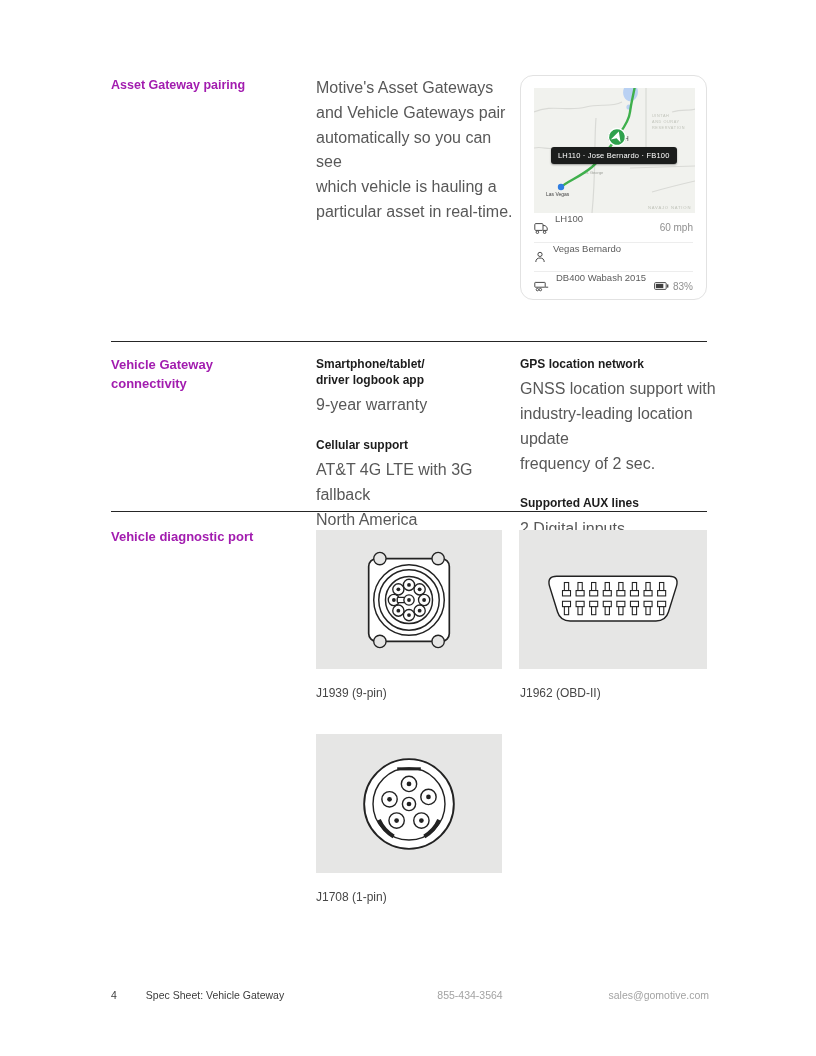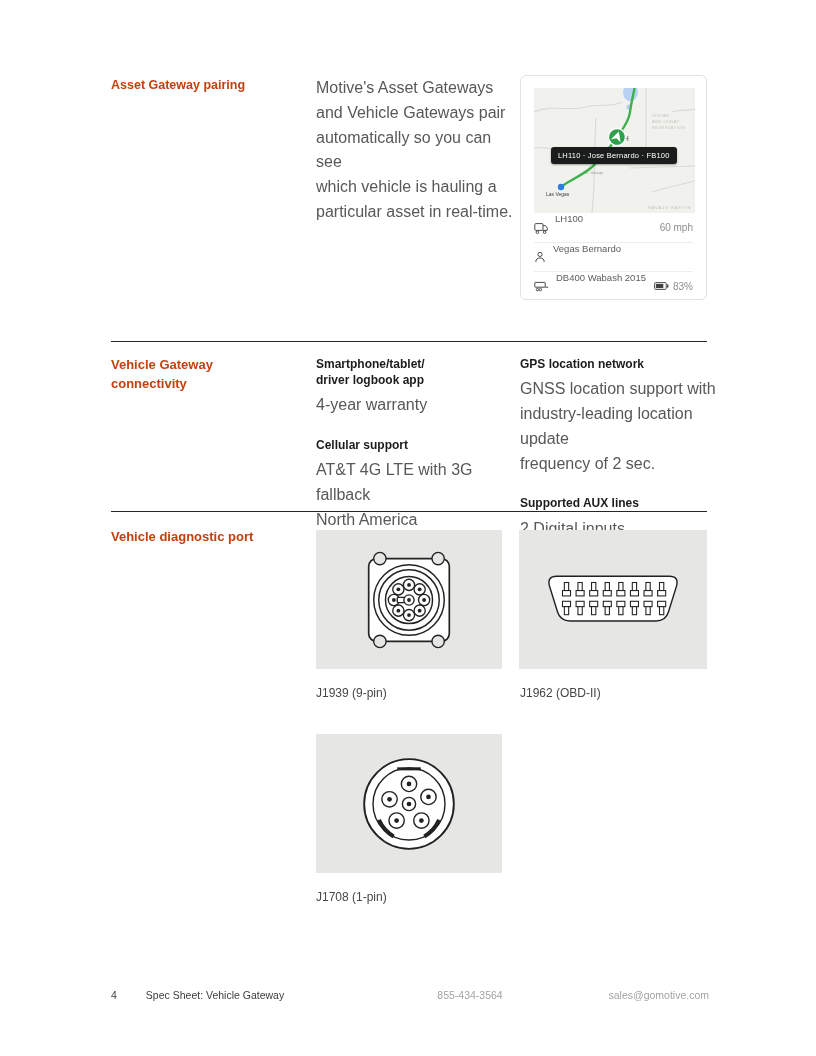--- a/index.html
+++ b/index.html
@@ -3,30 +3,30 @@
 <meta charset="utf-8">
 <style>
   * { margin:0; padding:0; box-sizing:border-box; }
   html,body { background:#ffffff; }
   body { font-family:"Liberation Sans", sans-serif; }
   .page { position:relative; width:816px; height:1056px; background:#fff; overflow:hidden; }
 
   .pre { white-space:pre-line; }
 
   
-  .sec-heading { position:absolute; left:111px; font-size:13px; font-weight:700; color:#c2410c; line-height:1.45; }
+  .sec-heading { position:absolute; left:111px; font-size:13px; font-weight:700; color:#a21caf; line-height:1.45; }
   .sub-bold { font-size:12px; font-weight:700; color:#1c1c1c; line-height:1.35; margin-bottom:5px; }
   .body-text { font-size:16px; color:#585858; line-height:1.55; }
   .col-block { margin-bottom:19px; }
 
   .divider { position:absolute; left:111px; width:596px; height:0; border-top:1.5px solid #262626; }
 
   
   .asset-card { position:absolute; left:520px; top:75px; width:187px; height:225px; background:#fff;
-                border:1px solid #e2e2e2; border-radius:6px; padding:12px 13px 0 13px; }
+                border:1px solid #e2e2e2; border-radius:13px; padding:12px 13px 0 13px; }
   .map-wrap { position:relative; width:161px; height:125px; overflow:hidden; background:#f1f2ee; }
   .map-wrap svg { position:absolute; left:0; top:0; }
   .map-tooltip { position:absolute; left:17px; top:59px; height:17px; background:#1b1d1c; color:#fff;
                  border-radius:3px; font-size:7.5px; line-height:17px; padding:0 7px; white-space:nowrap;
                  letter-spacing:0.2px; box-shadow:0 1px 2px rgba(0,0,0,0.35); }
   .info-row { display:flex; height:29px; font-size:9.5px; color:#5c5c5c; }
   .info-row + .info-row { border-top:1px solid #ededed; }
   .info-row .icon { display:flex; align-items:center; margin-right:7px; }
   .info-row .grow { flex:1; }
   .row-right { font-size:10px; color:#8f8f8f; display:flex; align-items:center; gap:4px; }
@@ -140,21 +140,21 @@
 
   <div class="divider" style="top:341px;"></div>
 
   <div class="sec-heading pre" style="top:356px;">Vehicle Gateway
 connectivity</div>
 
   <div style="position:absolute; left:316px; top:356px; width:195px;">
     <div class="col-block">
       <div class="sub-bold pre">Smartphone/tablet/
 driver logbook app</div>
-      <div class="body-text">4-year warranty</div>
+      <div class="body-text">9-year warranty</div>
     </div>
     <div class="col-block">
       <div class="sub-bold">Cellular support</div>
       <div class="body-text pre">AT&amp;T 4G LTE with 3G fallback
 North America</div>
     </div>
   </div>
 
   <div style="position:absolute; left:520px; top:356px; width:196px;">
     <div class="col-block">

